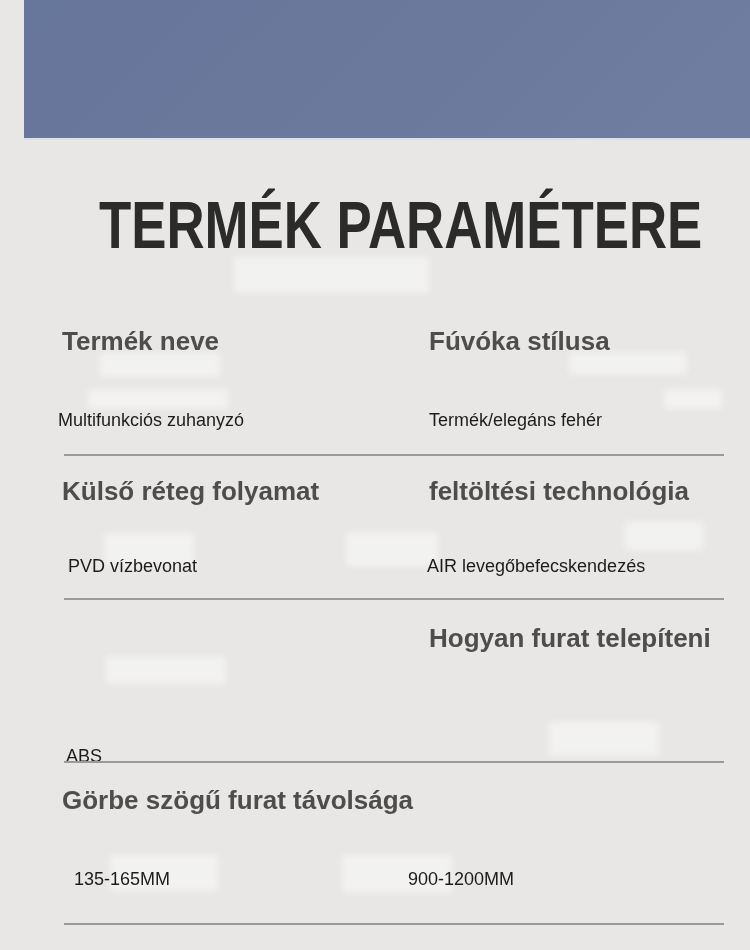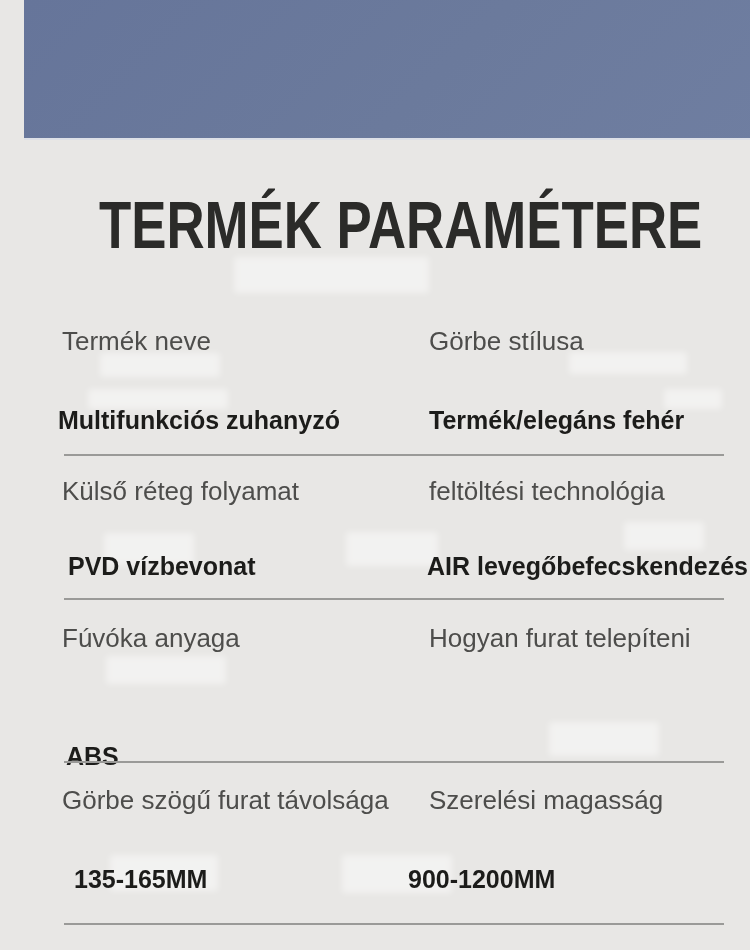--- a/index.html
+++ b/index.html
@@ -36,22 +36,22 @@
     color:var(--title);
     transform:scale(0.80,1.0);
     transform-origin:50% 50%;
     white-space:nowrap;
   }
   .cell{
     position:absolute;
     font-size:26px;line-height:30px;
     white-space:nowrap;
   }
-  .cell.label{color:var(--label);font-weight:400;}
-  .cell.value{color:var(--value);font-size:25px;font-weight:700;}
+  .cell.label{color:var(--label);font-weight:700;}
+  .cell.value{color:var(--value);font-size:18px;font-weight:400;}
   .divider{
     position:absolute;left:40px;width:660px;height:2px;
     background:var(--divider);
   }
   .ghost{
     position:absolute;
     background:rgba(255,255,255,0.45);
     filter:blur(3px);
     border-radius:3px;
     pointer-events:none;
@@ -73,35 +73,33 @@
   <div class="ghost" style="left:640px;top:389px;width:58px;height:20px"></div>
   <div class="ghost" style="left:80px;top:533px;width:90px;height:32px"></div>
   <div class="ghost" style="left:322px;top:532px;width:92px;height:34px"></div>
   <div class="ghost" style="left:600px;top:522px;width:80px;height:28px"></div>
   <div class="ghost" style="left:82px;top:656px;width:120px;height:28px"></div>
   <div class="ghost" style="left:525px;top:722px;width:110px;height:34px"></div>
   <div class="ghost" style="left:86px;top:855px;width:108px;height:36px"></div>
   <div class="ghost" style="left:318px;top:855px;width:110px;height:38px"></div>
 
   <div class="cell label" style="left:38px;top:326px">Termék neve</div>
-  <div class="cell label" style="left:405px;top:326px">Görbe stílusa</div>
+  <div class="cell label" style="left:405px;top:326px">Fúvóka stílusa</div>
   <div class="cell value" style="left:34px;top:405px">Multifunkciós zuhanyzó</div>
   <div class="cell value" style="left:405px;top:405px">Termék/elegáns fehér</div>
   <div class="divider" style="top:454px"></div>
 
   <div class="cell label" style="left:38px;top:476px">Külső réteg folyamat</div>
   <div class="cell label" style="left:405px;top:476px">feltöltési technológia</div>
   <div class="cell value" style="left:44px;top:551px">PVD vízbevonat</div>
   <div class="cell value" style="left:403px;top:551px">AIR levegőbefecskendezés</div>
   <div class="divider" style="top:598px"></div>
 
-  <div class="cell label" style="left:38px;top:623px">Fúvóka anyaga</div>
   <div class="cell label" style="left:405px;top:623px">Hogyan furat telepíteni</div>
   <div class="cell value" style="left:42px;top:741px">ABS</div>
   <div class="divider" style="top:761px"></div>
 
   <div class="cell label" style="left:38px;top:785px">Görbe szögű furat távolsága</div>
-  <div class="cell label" style="left:405px;top:785px">Szerelési magasság</div>
   <div class="cell value" style="left:50px;top:864px">135-165MM</div>
   <div class="cell value" style="left:384px;top:864px">900-1200MM</div>
   <div class="divider" style="top:923px"></div>
 
 </div>
 
 </body></html>

